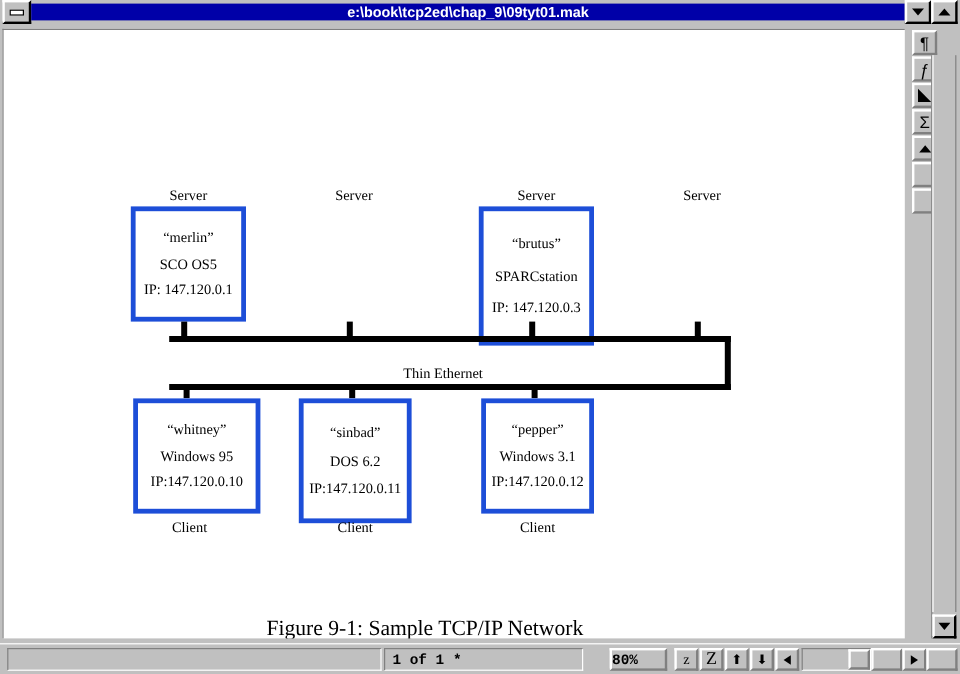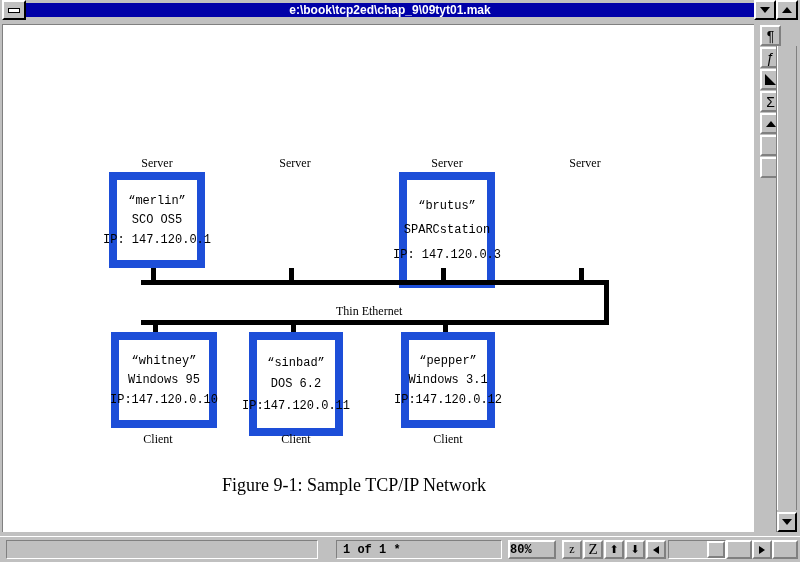--- a/index.html
+++ b/index.html
@@ -107,23 +107,23 @@
     box-sizing:border-box;
   }
   .sb-item{position:absolute;top:3px;height:19px;display:flex;align-items:center;}
   .sb-text{font-family:"Liberation Mono",monospace;font-size:12px;color:#000;font-weight:bold;}
   .sb-btn{position:absolute;top:3px;height:19px;display:flex;align-items:center;justify-content:center;
           font-size:12px;color:#000;font-family:"Liberation Serif",serif;}
 
   
   .diagram{position:absolute;left:0;top:0;width:752px;height:508px;}
   .nodebox{
-    position:absolute;border:8px solid #1d4ed8;background:#fff;box-sizing:border-box;
+    position:absolute;border:4px solid #1d4ed8;background:#fff;box-sizing:border-box;
     display:flex;flex-direction:column;align-items:center;justify-content:space-evenly;
-    font-family:Liberation Mono, monospace;font-size:12px;color:#000;
+    font-family:Liberation Serif, serif;font-size:12px;color:#000;
   }
   .nodebox div{white-space:nowrap;}
   .caplabel{
     position:absolute;font-family:"Liberation Serif",serif;font-size:12px;color:#000;
     text-align:center;white-space:nowrap;
   }
   .hline{position:absolute;background:#000;height:5px;}
   .vline{position:absolute;background:#000;width:5px;}
   .stub{position:absolute;background:#000;width:5px;}
   .buslabel{
@@ -200,21 +200,21 @@
       <div class="nodebox" style="left:398px;top:307px;width:94px;height:96px;padding:8px 3px;">
         <div>“pepper”</div>
         <div>Windows 3.1</div>
         <div>IP:147.120.0.12</div>
       </div>
 
       <div class="caplabel" style="left:108px;top:407px;width:94px;">Client</div>
       <div class="caplabel" style="left:246px;top:407px;width:94px;">Client</div>
       <div class="caplabel" style="left:398px;top:407px;width:94px;">Client</div>
 
-      <div class="figcap" style="left:219px;top:450px;">Figure 9-1: Sample TCP/IP Network</div>
+      <div class="figcap" style="left:219px;top:488px;">Figure 9-1: Sample TCP/IP Network</div>
     </div>
   </div>
 
   <div class="vtoolbar">
     <div class="vt-btn" style="top:1px;">
       <span>¶</span>
     </div>
     <div class="vt-btn" style="top:23px;">
       <span>ƒ</span>
     </div>
@@ -235,21 +235,21 @@
     <div class="track"></div>
     <div class="sbbtn" style="top:466px;">
       <span class="arr dn"></span>
     </div>
   </div>
 
   <div class="statusbar">
     <div class="sb-item sunken" style="left:6px;width:312px;padding:0 4px;">
       <span class="sb-text"></span>
     </div>
-    <div class="sb-item sunken" style="left:320px;width:166px;padding:0 6px;margin-left:16px;">
+    <div class="sb-item sunken" style="left:320px;width:166px;padding:0 6px;">
       <span class="sb-text">1 of 1 *</span>
     </div>
     <div class="sb-item raised" style="left:508px;width:48px;justify-content:flex-start;">
       <span class="sb-text">80%</span>
     </div>
 
     <div class="sb-btn raised" style="left:562px;width:20px;">
       <span>z</span>
     </div>
     <div class="sb-btn raised" style="left:583px;width:20px;font-size:15px;">

